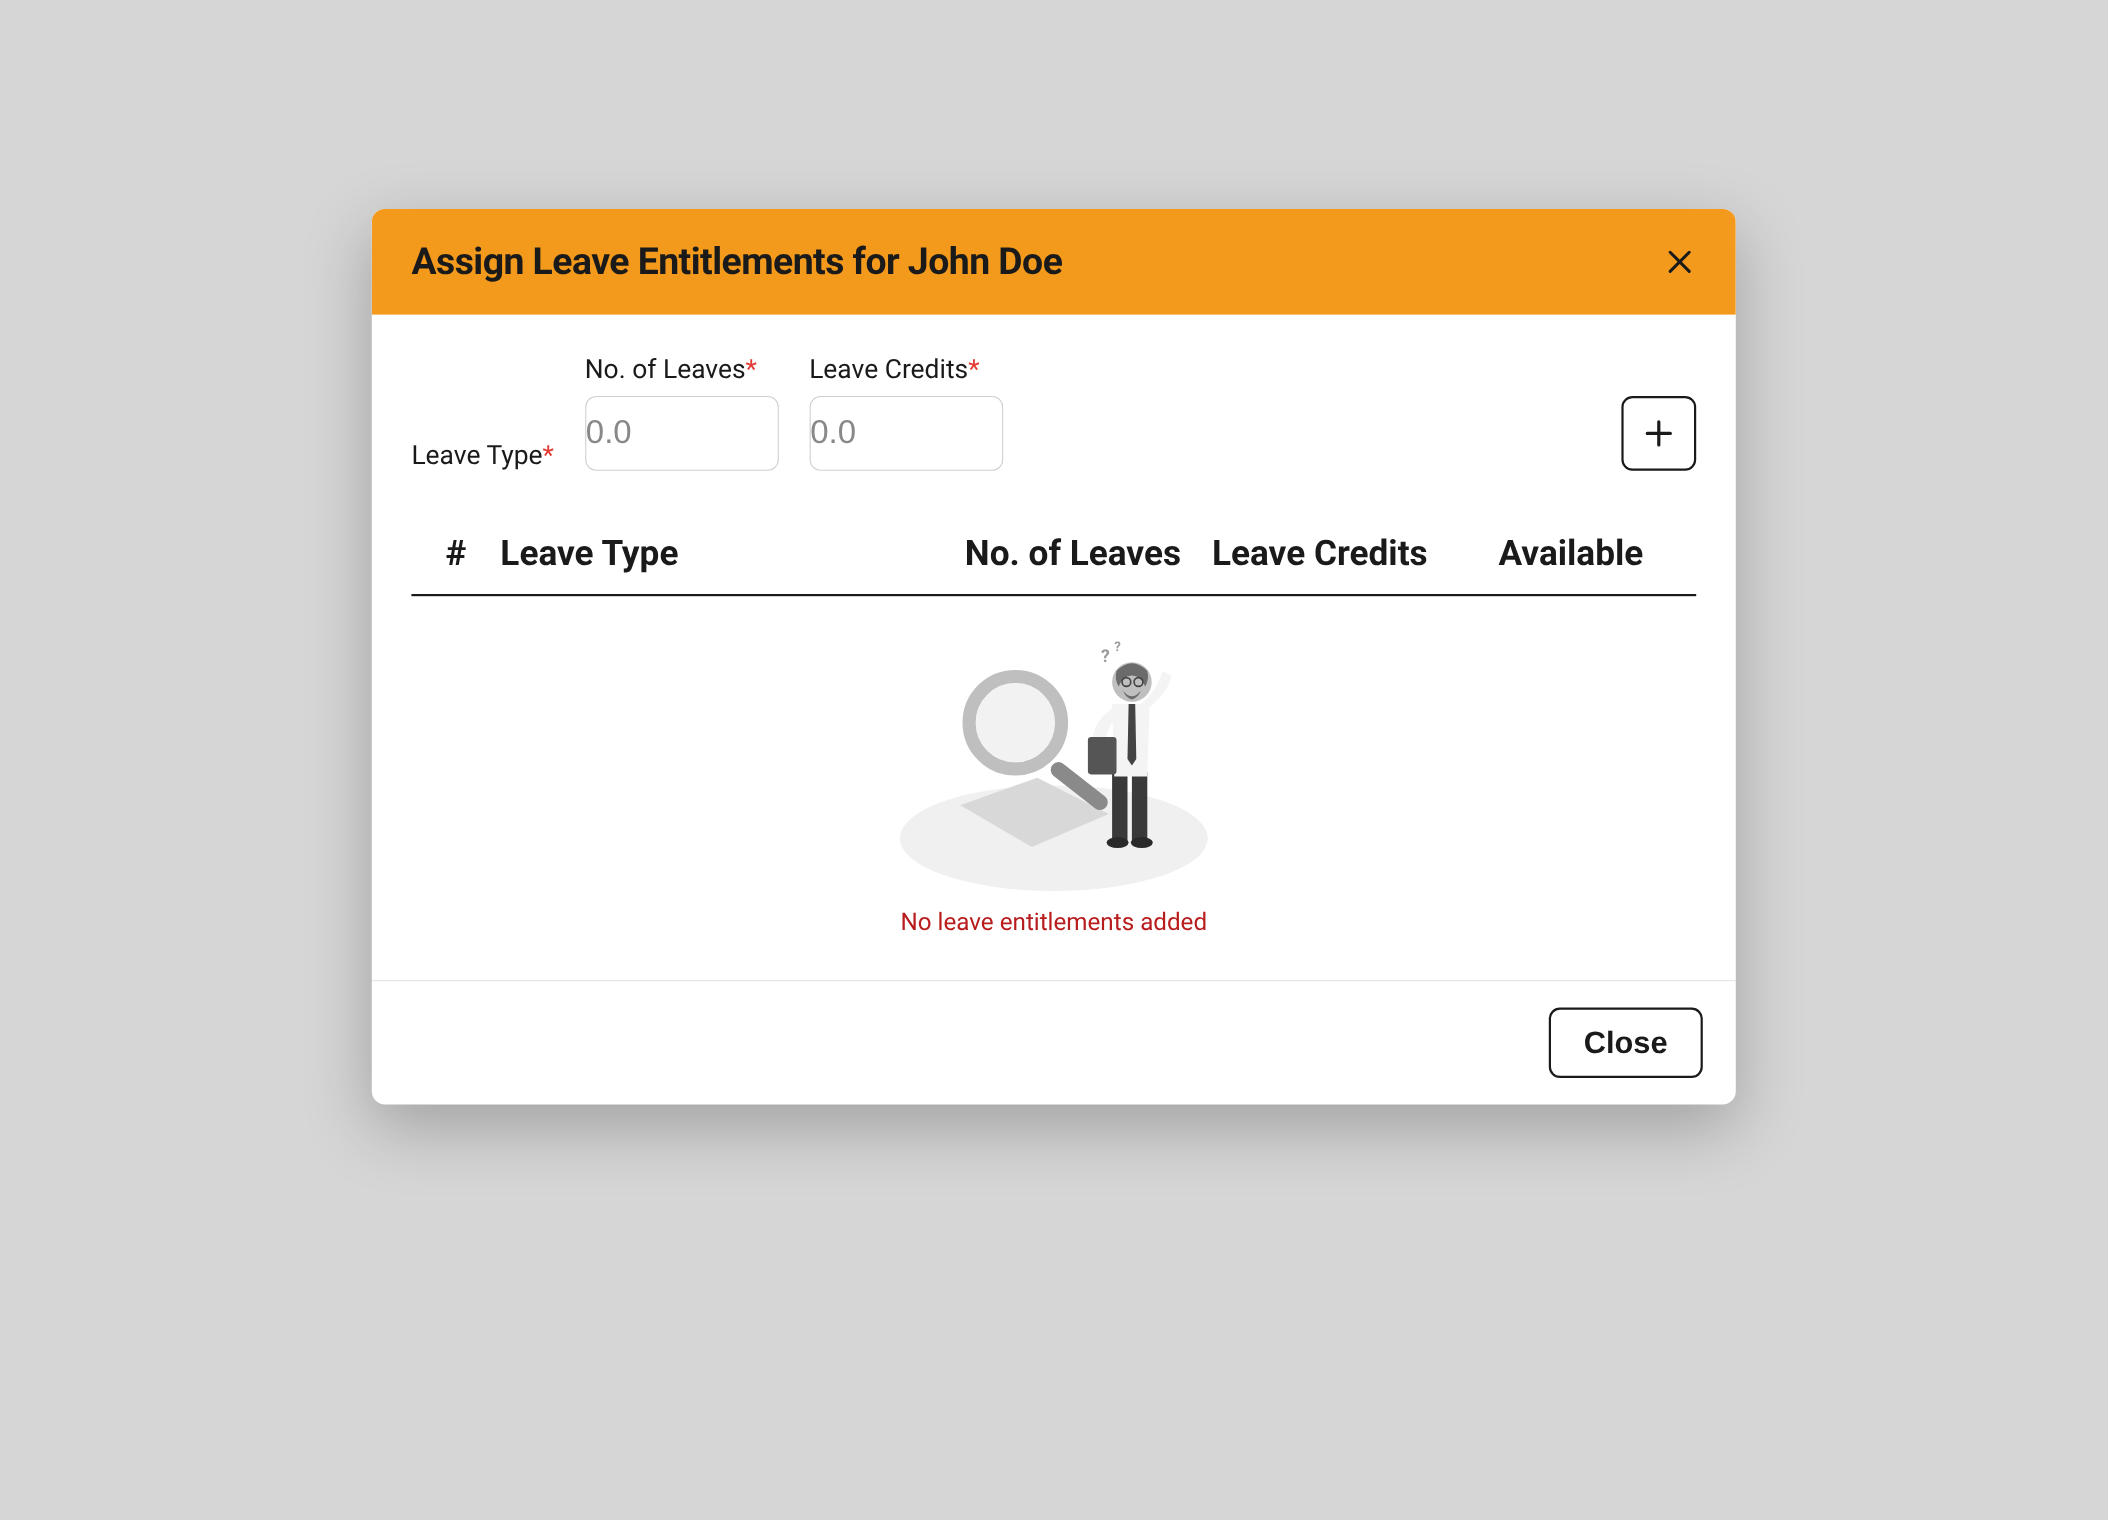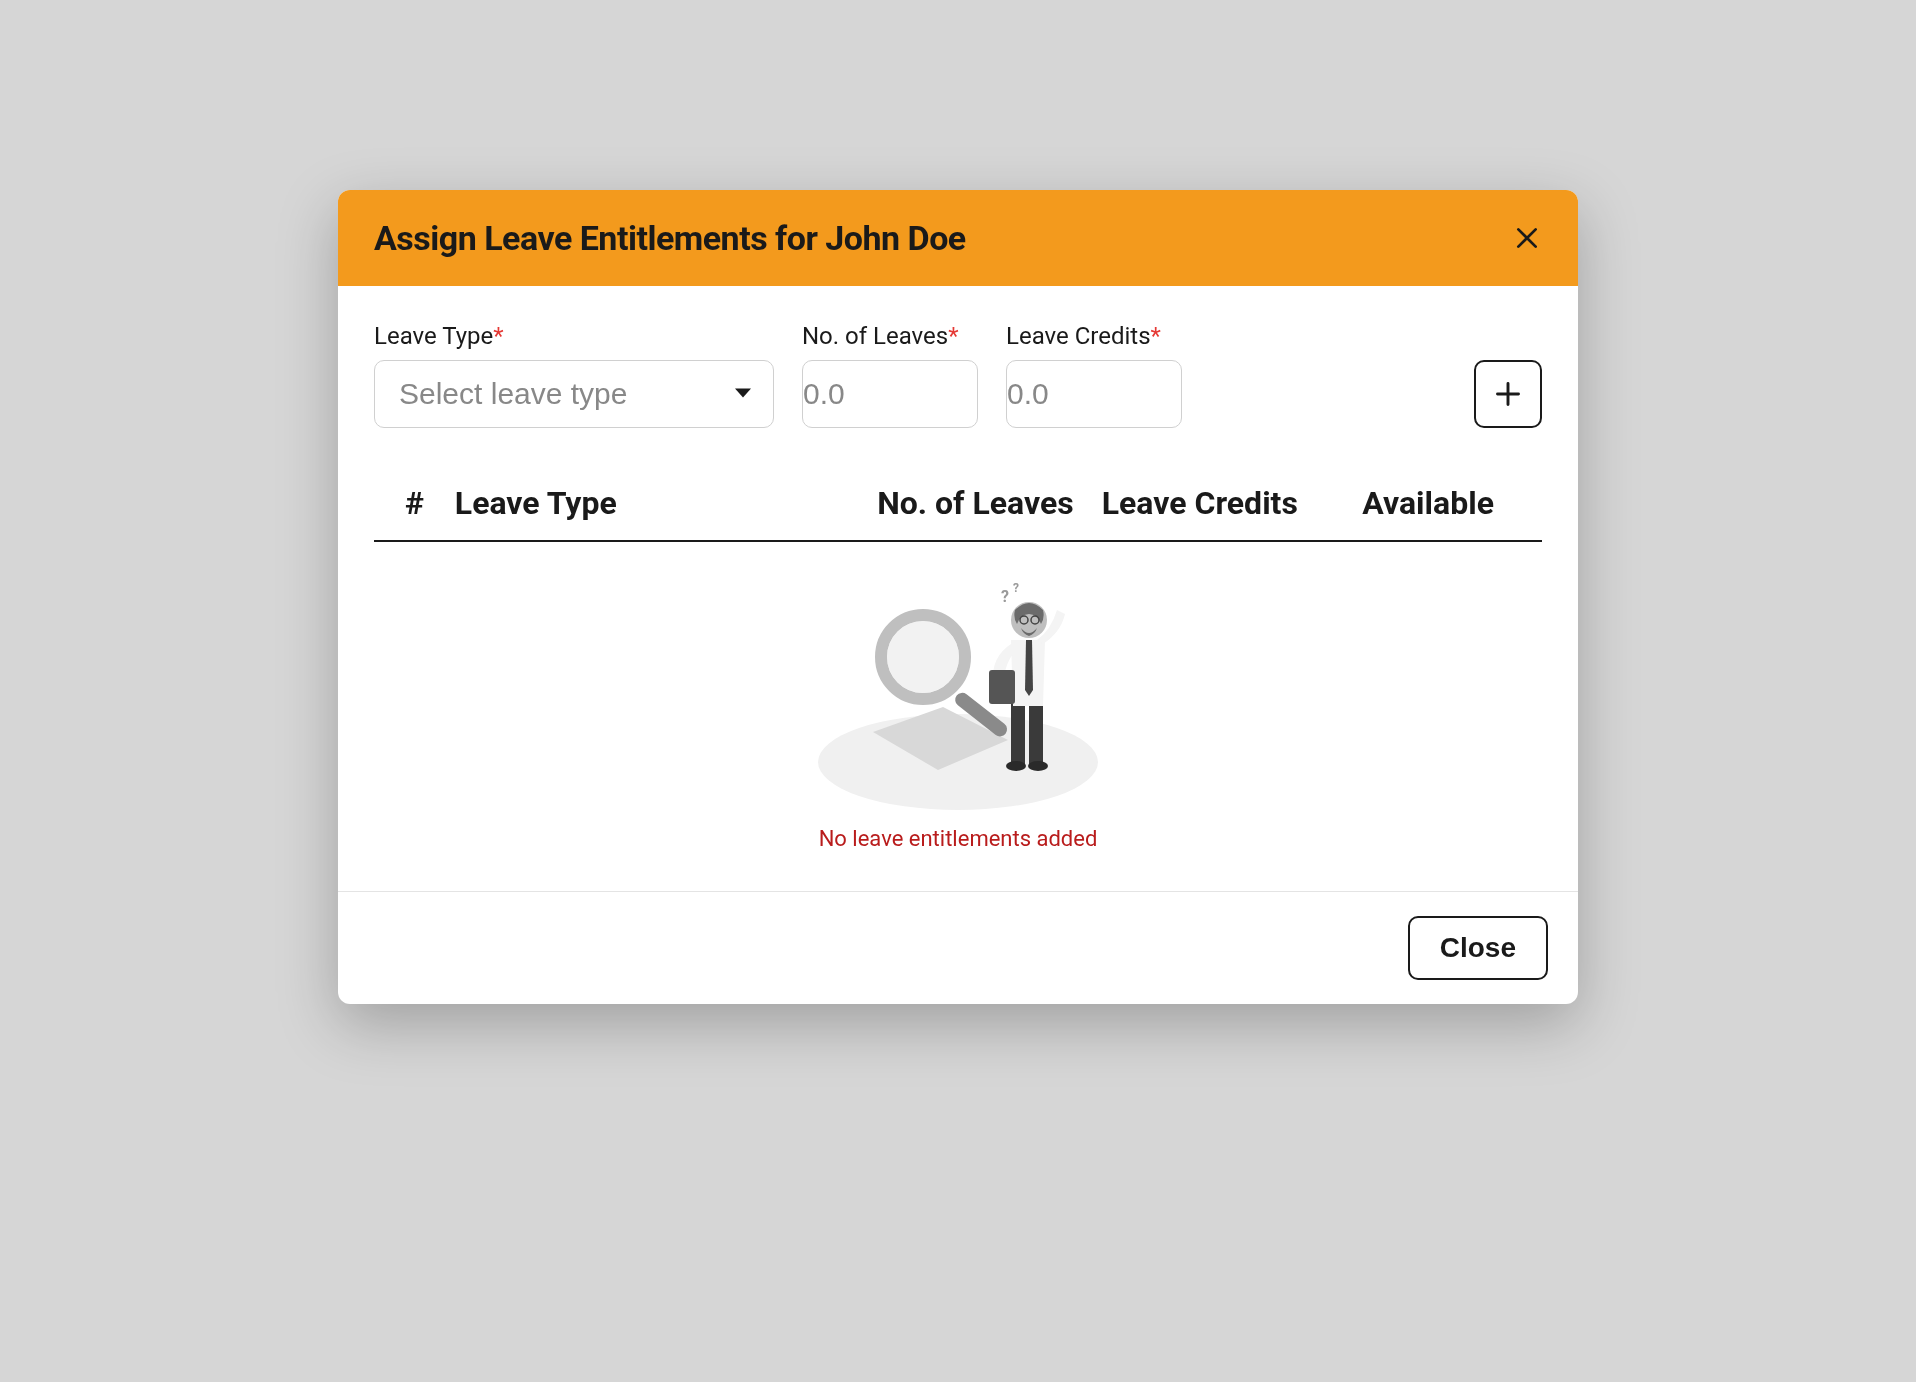--- a/index.html
+++ b/index.html
@@ -194,30 +194,20 @@
   </div>
 
   <div class="modal-body">
 
     <div class="form-row">
 
       <div class="form-group">
         <div class="form-label">
           <span>Leave Type</span><span class="req">*</span>
         </div>
-        <div class="select-wrap">
-          <button class="select">
-            <span>Select leave type</span>
-          </button>
-          <span class="select-caret">
-            <svg viewBox="0 0 18 12">
-                <path d="M1 1 L9 10 L17 1 Z"></path>
-              </svg>
-          </span>
-        </div>
       </div>
 
       <div class="form-group">
         <div class="form-label">
           <span>No. of Leaves</span><span class="req">*</span>
         </div>
         <input class="num-input" type="text" value="0.0" style="">
       </div>
 
       <div class="form-group">

